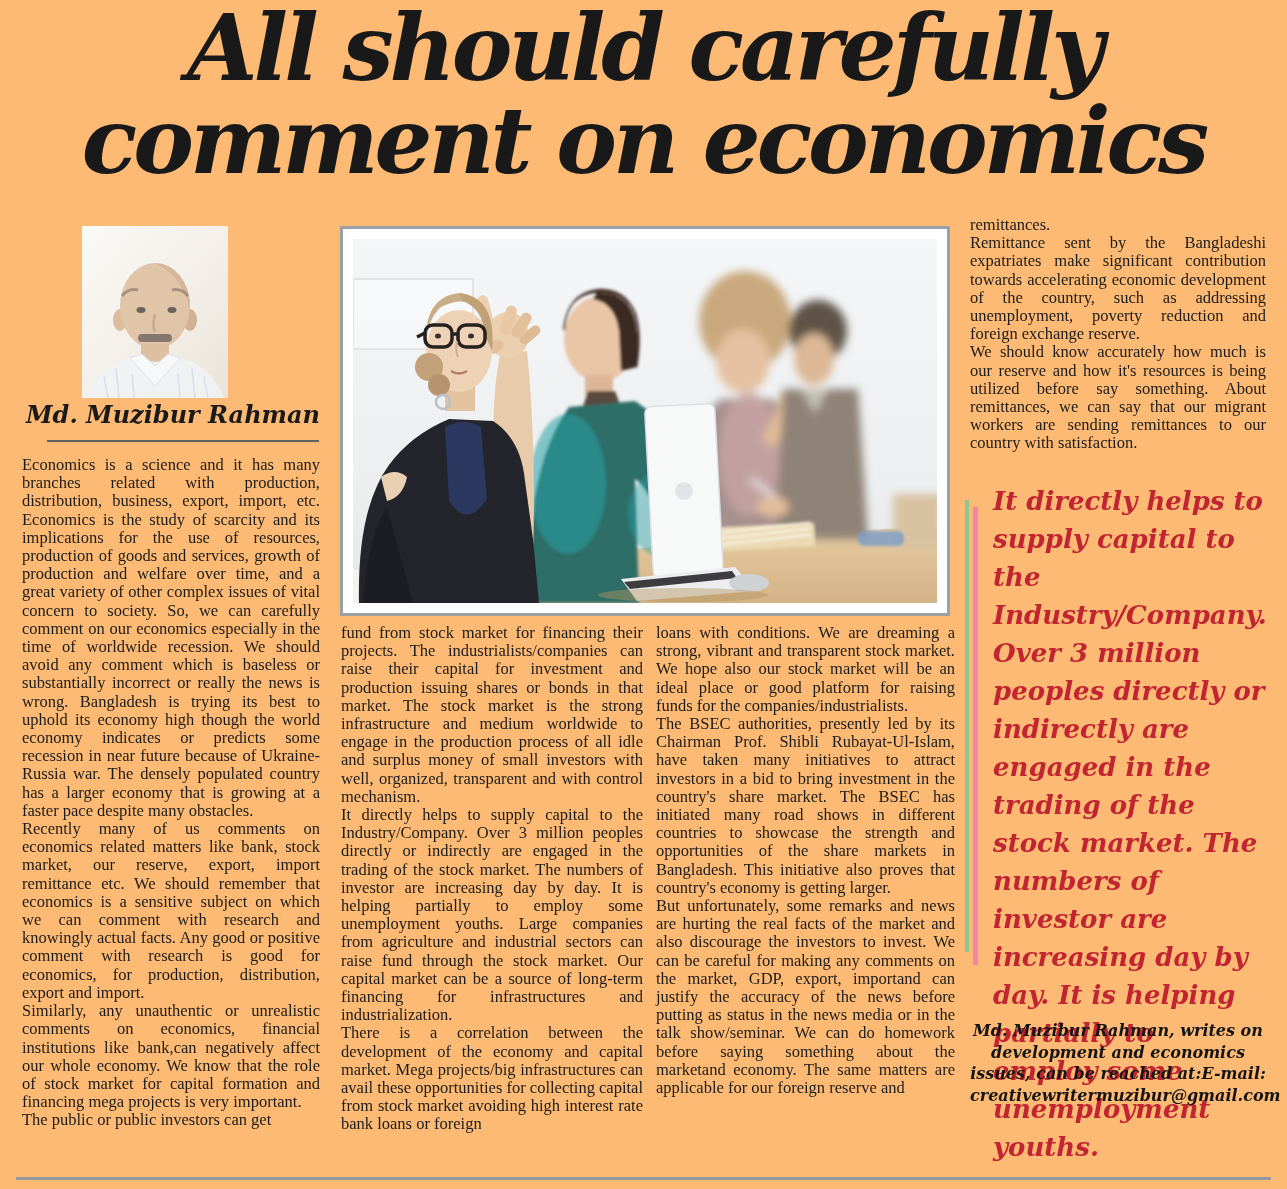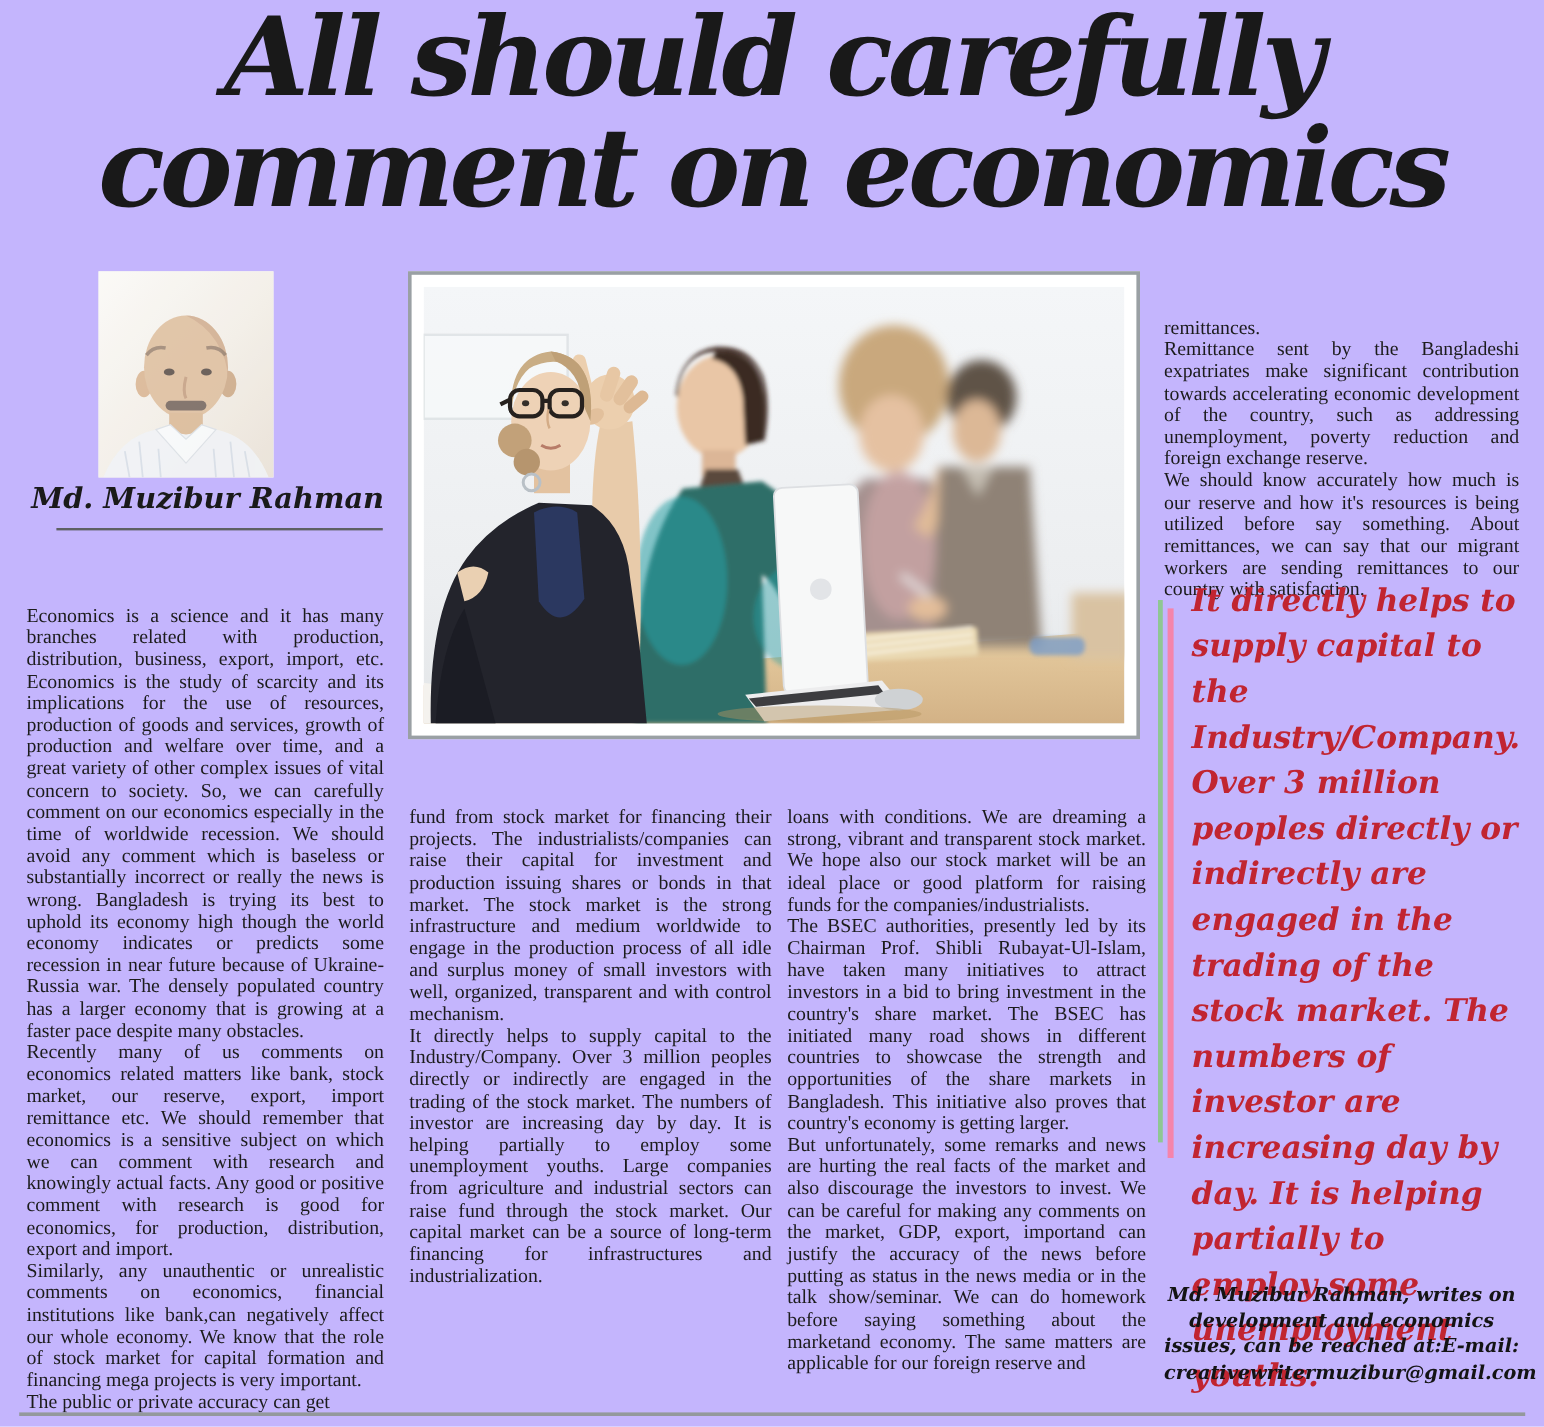--- a/index.html
+++ b/index.html
@@ -1,32 +1,32 @@
 <!DOCTYPE html>
 <html><head>
 <meta charset="utf-8">
 <style>
   * { margin:0; padding:0; box-sizing:border-box; }
   html,body { background:#ffffff; }
   .page {
-    position:relative; width:1287px; height:1189px; background:#c4b5fd;
+    position:relative; width:1287px; height:1189px; background:#fdba74;
     font-family:"Liberation Serif","DejaVu Serif",serif; color:#1b1b1b;
     overflow:hidden;
   }
   .masthead {
     position:absolute; left:0; top:2px; width:1287px; text-align:center;
     font-family:"DejaVu Serif","Liberation Serif",serif;
     font-weight:bold; font-style:italic;
     font-size:91px; line-height:93px; letter-spacing:-4px; color:#191919;
   }
   .body-text {
     font-size:16.5px; line-height:18.2px; text-align:justify; color:#1c1c1c;
   }
   .body-text p { margin:0; }
-  .col { position:absolute;margin-top:48px; }
+  .col { position:absolute; }
   .col-left   { left:22px;  top:456px; width:298px; }
   .col-mid1   { left:341px; top:624px; width:302px; }
   .col-mid2   { left:656px; top:624px; width:299px; }
   .col-rtop   { left:970px; top:216px; width:296px; }
   .col-rbot   { left:970px; top:1014px; width:296px; }
 
   .author-photo {
     position:absolute; left:82px; top:226px; width:146px; height:172px;
     background:#f8f7f4; overflow:hidden;
   }
@@ -221,26 +221,27 @@
         <path d="M98,132 q8,5 16,0" stroke="#b77c68" stroke-width="2.5" fill="none"></path>
         <circle cx="90" cy="163" r="7" fill="none" stroke="#b9c0c6" stroke-width="2.5"></circle>
       </g>
     </svg>
   </div>
 
   <div class="col col-left body-text">
     <p>Economics is a science and it has many branches related with production, distribution, business, export, import, etc. Economics is the study of scarcity and its implications for the use of resources, production of goods and services, growth of production and welfare over time, and a great variety of other complex issues of vital concern to society. So, we can carefully comment on our economics especially in the time of worldwide recession. We should avoid any comment which is baseless or substantially incorrect or really the news is wrong. Bangladesh is trying its best to uphold its economy high though the world economy indicates or predicts some recession in near future because of Ukraine-Russia war. The densely populated country has a larger economy that is growing at a faster pace despite many obstacles.</p>
     <p>Recently many of us comments on economics related matters like bank, stock market, our reserve, export, import remittance etc. We should remember that economics is a sensitive subject on which we can comment with research and knowingly actual facts. Any good or positive comment with research is good for economics, for production, distribution, export and import.</p>
     <p>Similarly, any unauthentic or unrealistic comments on economics, financial institutions like bank,can negatively affect our whole economy. We know that the role of stock market for capital formation and financing mega projects is very important.</p>
-    <p>The public or private accuracy can get</p>
+    <p>The public or public investors can get</p>
   </div>
 
   <div class="col col-mid1 body-text">
     <p>fund from stock market for financing their projects. The industrialists/companies can raise their capital for investment and production issuing shares or bonds in that market. The stock market is the strong infrastructure and medium worldwide to engage in the production process of all idle and surplus money of small investors with well, organized, transparent and with control mechanism.</p>
     <p>It directly helps to supply capital to the Industry/Company. Over 3 million peoples directly or indirectly are engaged in the trading of the stock market. The numbers of investor are increasing day by day. It is helping partially to employ some unemployment youths. Large companies from agriculture and industrial sectors can raise fund through the stock market. Our capital market can be a source of long-term financing for infrastructures and industrialization.</p>
+    <p>There is a correlation between the development of the economy and capital market. Mega projects/big infrastructures can avail these opportunities for collecting capital from stock market avoiding high interest rate bank loans or foreign</p>
   </div>
 
   <div class="col col-mid2 body-text">
     <p>loans with conditions. We are dreaming a strong, vibrant and transparent stock market. We hope also our stock market will be an ideal place or good platform for raising funds for the companies/industrialists.</p>
     <p>The BSEC authorities, presently led by its Chairman Prof. Shibli Rubayat-Ul-Islam, have taken many initiatives to attract investors in a bid to bring investment in the country's share market. The BSEC has initiated many road shows in different countries to showcase the strength and opportunities of the share markets in Bangladesh. This initiative also proves that country's economy is getting larger.</p>
     <p>But unfortunately, some remarks and news are hurting the real facts of the market and also discourage the investors to invest. We can be careful for making any comments on the market, GDP, export, importand can justify the accuracy of the news before putting as status in the news media or in the talk show/seminar. We can do homework before saying something about the marketand economy. The same matters are applicable for our foreign reserve and</p>
   </div>
 
   <div class="col col-rtop body-text">
     <p>remittances.</p>

